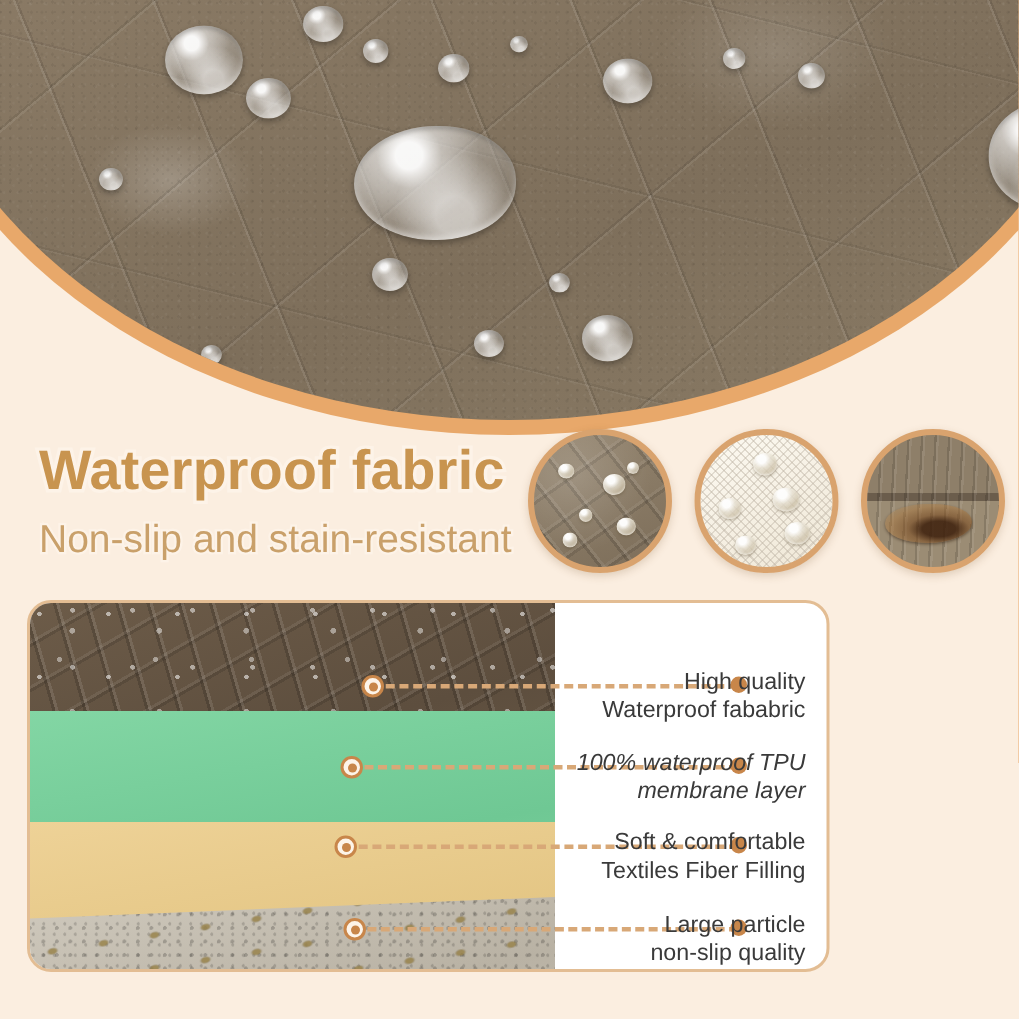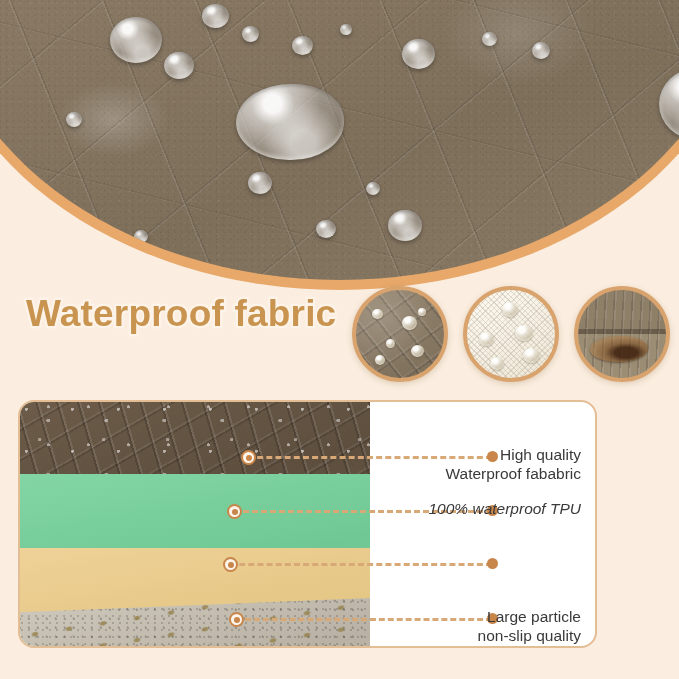--- a/index.html
+++ b/index.html
@@ -114,21 +114,21 @@
   .beadsm{
     position:absolute;border-radius:50%;
     background:
       radial-gradient(circle at 36% 28%, rgba(255,255,255,.95) 0 18%, rgba(255,255,255,.30) 40%, rgba(255,255,255,0) 66%),
       linear-gradient(150deg, rgba(240,235,220,.85), rgba(185,170,140,.75));
     box-shadow:inset 0 -1px 2px rgba(255,255,255,.6), 0 1px 2px rgba(90,75,50,.35);
   }
 
   
   .panel{
-    position:absolute;left:18px;top:400px;width:579px;height:248px;
+    position:absolute;left:18px;top:400px;width:535px;height:248px;
     background:#ffffff;border:2px solid #e3bd93;border-radius:16px;
     box-sizing:border-box;overflow:hidden;
   }
   .layer{position:absolute;}
 
   .lay-top{
     left:-2px;top:-2px;width:352px;height:160px;
     clip-path:polygon(0% 0%, 100% 0%, 100% 58%, 74% 90%, 36% 97%, 0% 60%);
     background:
       repeating-linear-gradient(74deg, rgba(0,0,0,.16) 0 2px, rgba(255,255,255,.10) 2px 4px, rgba(0,0,0,0) 4px 20px),
@@ -216,20 +216,21 @@
 
       <div class="drop" style="left:656px;top:600px;width:26px;height:24px;"></div>
 
       <div class="drop" style="left:380px;top:556px;width:20px;height:18px;"></div>
       <div class="drop" style="left:198px;top:566px;width:14px;height:13px;"></div>
       <div class="drop" style="left:130px;top:448px;width:16px;height:15px;"></div>
     </div>
   </div>
 
   <div class="headline">Waterproof fabric</div>
+  <div class="subhead">Non-slip and stain-resistant</div>
 
   <div class="inset inset-a">
     <div class="beadsm" style="left:18%;top:22%;width:11px;height:10px;"></div>
     <div class="beadsm" style="left:52%;top:30%;width:15px;height:14px;"></div>
     <div class="beadsm" style="left:34%;top:56%;width:9px;height:9px;"></div>
     <div class="beadsm" style="left:63%;top:62%;width:13px;height:12px;"></div>
     <div class="beadsm" style="left:22%;top:74%;width:10px;height:10px;"></div>
     <div class="beadsm" style="left:70%;top:20%;width:8px;height:8px;"></div>
   </div>
 
@@ -270,20 +271,25 @@
     <div class="enddot" style="left:467px;top:103px;"></div>
     <div class="enddot" style="left:467px;top:156px;"></div>
     <div class="enddot" style="left:467px;top:211px;"></div>
 
     <div class="calloutlbl" style="top:43px;">
       <div>High quality</div>
       <div>Waterproof fababric</div>
     </div>
     <div class="calloutlbl" style="top:97px;font-style:italic;">
       <div>100% waterproof TPU</div>
+      <div>membrane layer</div>
+    </div>
+    <div class="calloutlbl" style="top:150px;">
+      <div>Soft &amp; comfortable</div>
+      <div>Textiles Fiber Filling</div>
     </div>
     <div class="calloutlbl" style="top:205px;">
       <div>Large particle</div>
       <div>non-slip quality</div>
     </div>
   </div>
 
 </div>
 
 </body></html>

